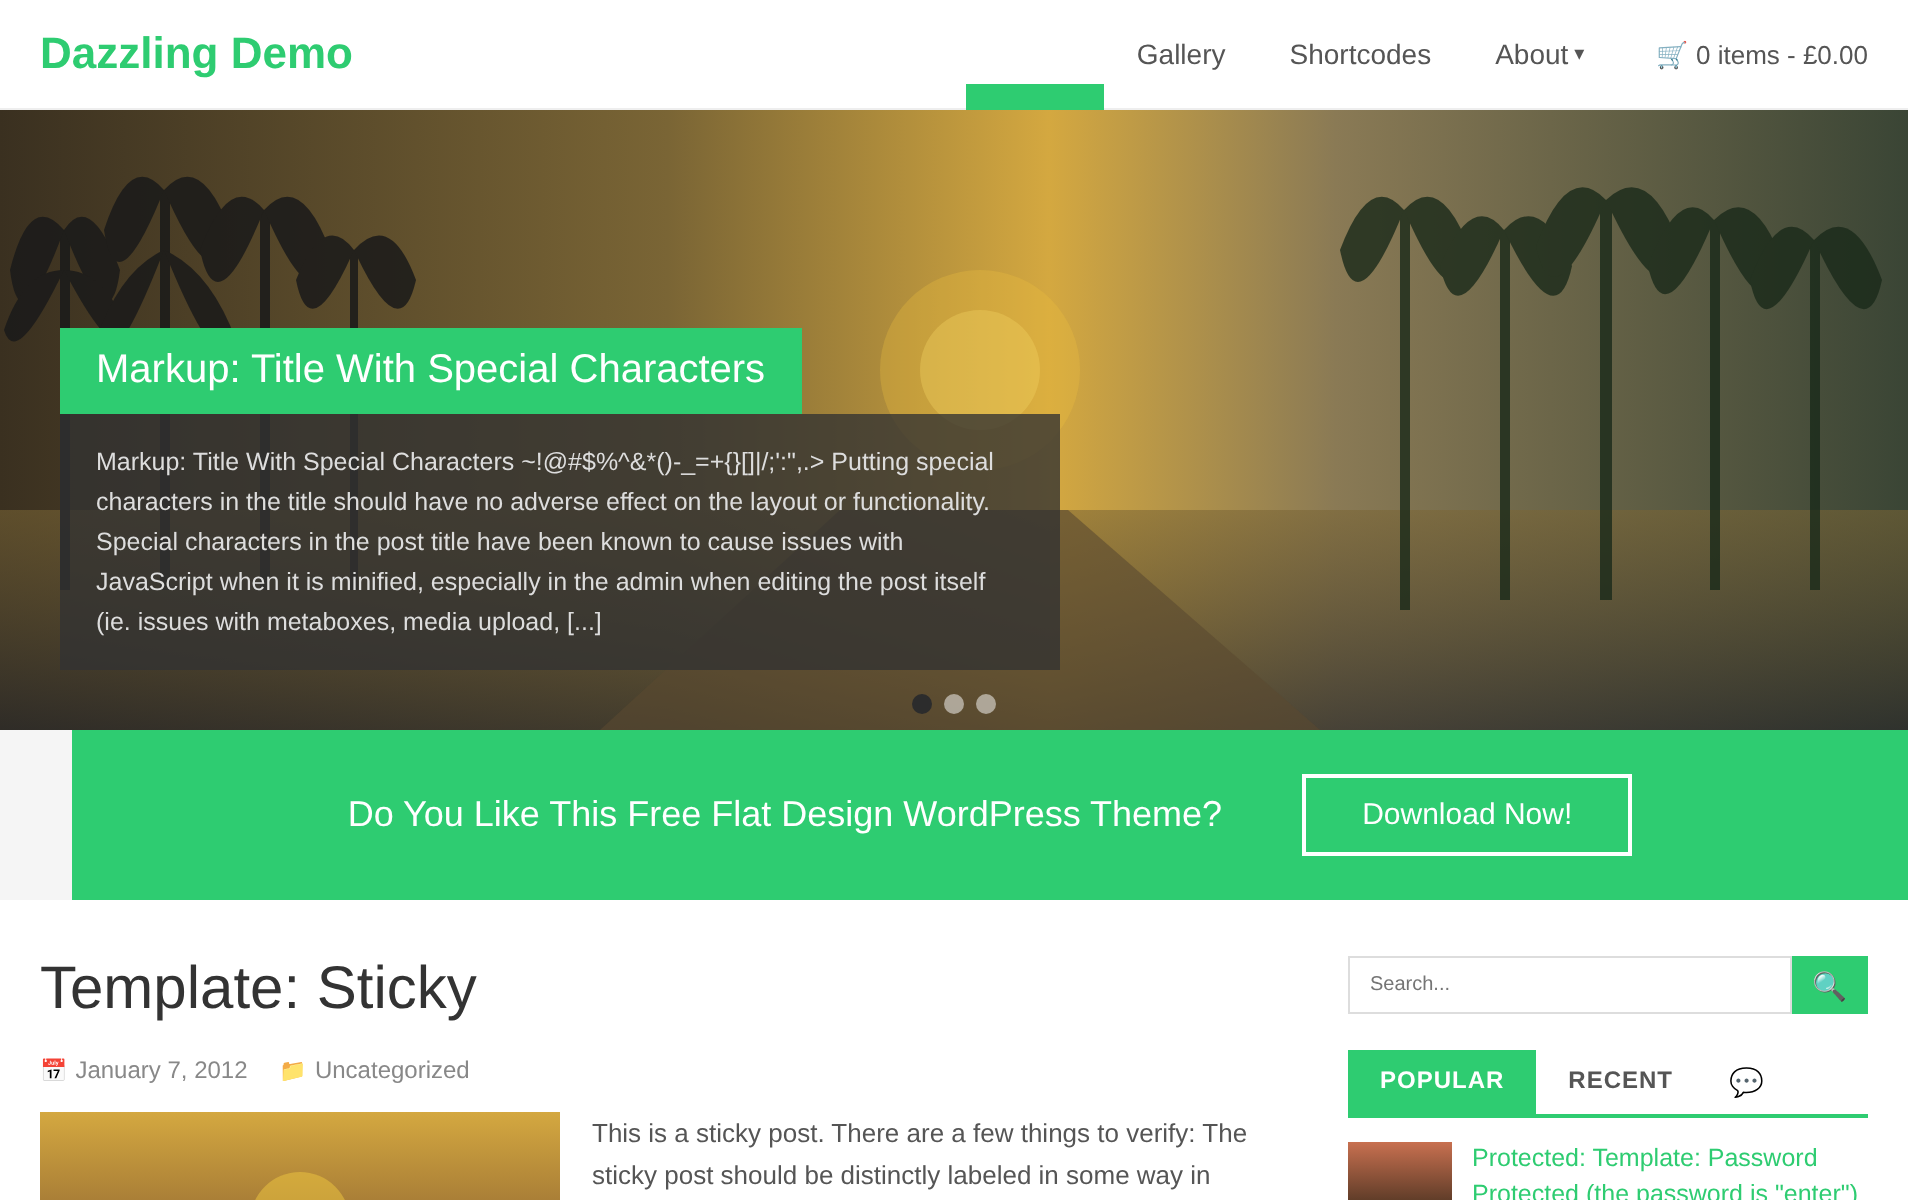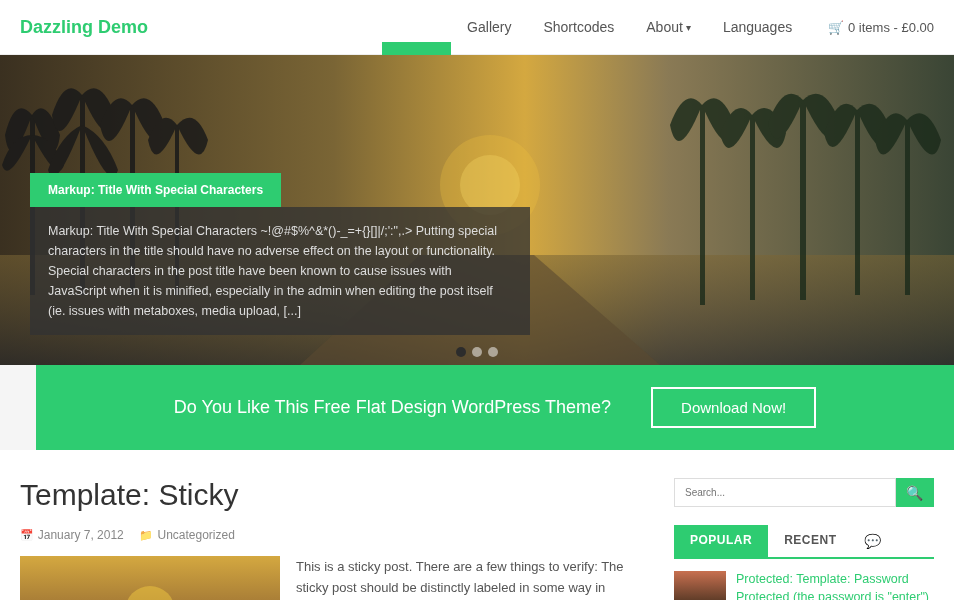--- a/index.html
+++ b/index.html
@@ -9,21 +9,21 @@
     header {
       background: #fff;
       display: flex;
       align-items: center;
       padding: 0 20px;
       height: 55px;
       border-bottom: 1px solid #eee;
     }
     .site-title {
       color: #2ecc71;
-      font-size: 18px;
+      font-size: 22px;
       font-weight: bold;
       flex: 1;
       text-decoration: none;
     }
     nav { display: flex; align-items: stretch; height: 55px; }
     nav a {
       display: flex;
       align-items: center;
       padding: 0 16px;
       text-decoration: none;
@@ -53,22 +53,22 @@
       max-width: 500px;
     }
     .hero-title-box {
       background: #2ecc71;
       color: #fff;
       padding: 10px 18px;
       display: inline-block;
       margin-bottom: 0;
     }
     .hero-title-box h2 {
-      font-size: 12px;
-      font-weight: 700;
+      font-size: 20px;
+      font-weight: 400;
     }
     .hero-text-box {
       background: rgba(50,50,50,0.78);
       color: #ddd;
       padding: 14px 18px;
       font-size: 12.5px;
       line-height: 1.6;
     }
     .hero-dots {
       position: absolute;
@@ -241,21 +241,20 @@
 <header>
   <a class="site-title">Dazzling Demo</a>
   <nav>
     <a class="active">Home</a>
     <a>Gallery</a>
     <a>Shortcodes</a>
     <a>
       <span>About</span>
       <span class="nav-arrow">▾</span>
     </a>
-    <a>Languages</a>
   </nav>
   <a class="cart-link" style="margin-left:20px;">🛒 0 items - £0.00</a>
 </header>
 
 <div class="hero">
   <svg class="hero-scene" xmlns="http://www.w3.org/2000/svg" viewBox="0 0 954 310" preserveAspectRatio="xMidYMid slice">
     <defs>
       <linearGradient id="skyGrad" x1="0%" y1="0%" x2="100%" y2="0%">
         <stop offset="0%" style="stop-color:#3a3020;stop-opacity:1"></stop>
         <stop offset="35%" style="stop-color:#7a6535;stop-opacity:1"></stop>

